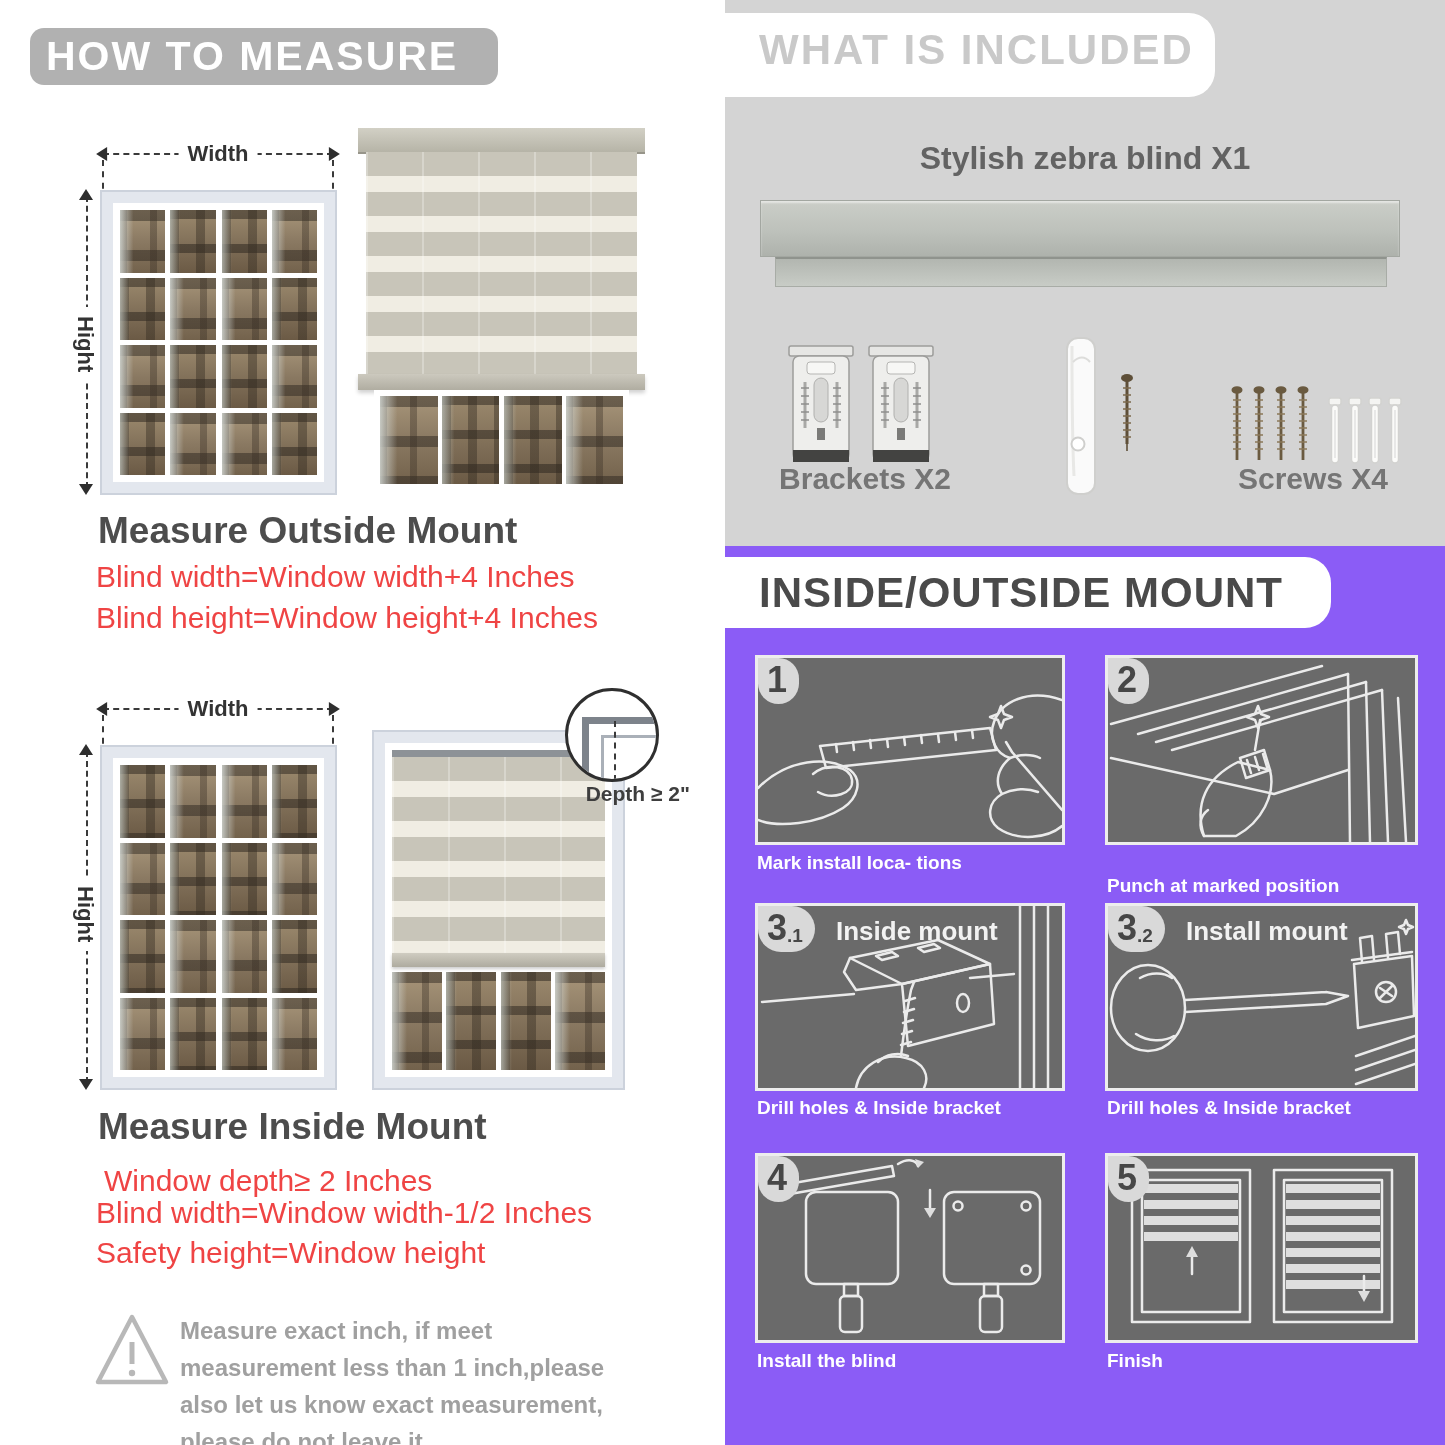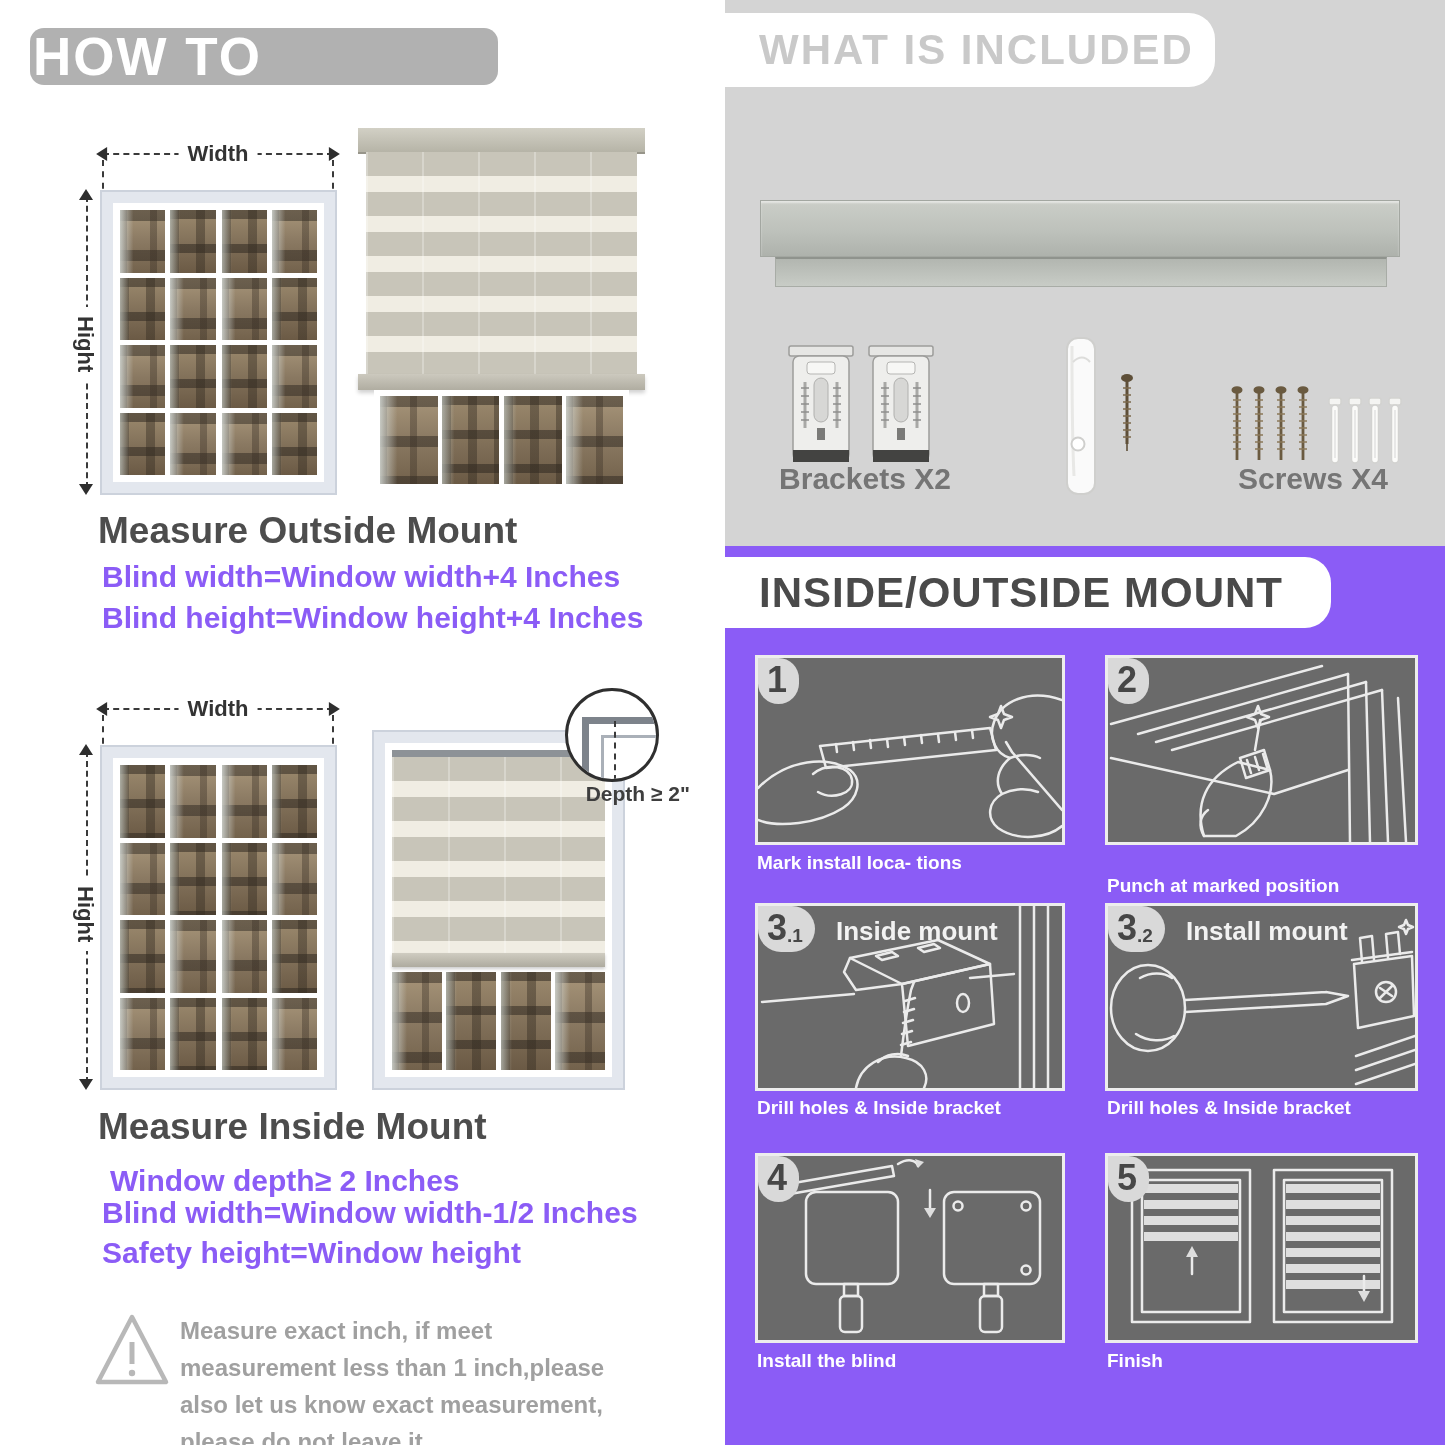--- a/index.html
+++ b/index.html
@@ -3,24 +3,24 @@
 <meta charset="utf-8">
 <style>
   html,body{margin:0;padding:0;background:#fff;}
   .canvas{position:relative;width:1445px;height:1445px;background:#fff;overflow:hidden;
           font-family:"Liberation Sans",sans-serif;}
   .abs{position:absolute;}
 
   
   .left-panel{position:absolute;left:0;top:0;width:700px;height:1445px;background:#fff;}
   .htm-header{position:absolute;left:30px;top:28px;width:468px;height:57px;background:#b1b1b1;
-              border-radius:14px;color:#fff;font-weight:bold;font-size:53px;line-height:57px;
-              padding-left:3px;letter-spacing:2px;box-sizing:border-box;}
+              border-radius:14px;color:#fff;font-weight:bold;font-size:41px;line-height:57px;
+              padding-left:16px;letter-spacing:2px;box-sizing:border-box;}
   .m-heading{position:absolute;left:98px;color:#4d4d4d;font-size:37px;font-weight:bold;}
-  .m-line{position:absolute;left:102px;color:#8b5cf6;font-size:30px;font-weight:bold;}
+  .m-line{position:absolute;left:96px;color:#ef4444;font-size:30px;font-weight:normal;}
 
   
   .win{position:absolute;background:#e3e7ee;box-shadow:inset 0 0 0 2px #ccd2dc;padding:13px;box-sizing:border-box;}
   .win-inner{background:#fff;width:100%;height:100%;display:flex;gap:6px;padding:7px;box-sizing:border-box;}
   .sash{flex:1;display:grid;grid-template-columns:1fr 1fr;grid-template-rows:repeat(4,1fr);gap:5px;background:#fff;}
   .pane{background-color:#85755e;
     background-image:
       linear-gradient(90deg, rgba(213,218,214,.85) 0%, rgba(213,218,214,0) 30%),
       repeating-linear-gradient(90deg, rgba(56,46,36,.38) 0 7px, rgba(0,0,0,0) 7px 30px),
       repeating-linear-gradient(180deg, rgba(42,36,30,.48) 0 11px, rgba(0,0,0,0) 11px 40px),
@@ -81,21 +81,21 @@
   .magnifier .corn2{position:absolute;left:33px;top:44px;right:-5px;bottom:-5px;
       border-left:3px solid #aab0b8;border-top:3px solid #aab0b8;}
   .magnifier .dash{position:absolute;left:46px;top:30px;height:60px;border-left:2px dashed #3a3a3a;}
   .depth-lbl{position:absolute;color:#3e3e3e;font-size:21px;font-weight:bold;}
 
   .warning-text{position:absolute;left:180px;top:1312px;width:460px;color:#a0a0a0;
       font-size:24px;line-height:37px;font-weight:bold;}
 
   
   .right-top{position:absolute;left:725px;top:0;width:720px;height:546px;background:#d4d4d4;}
-  .wii-header{position:absolute;left:0;top:13px;width:490px;height:74px;background:#fff;
+  .wii-header{position:absolute;left:0;top:13px;width:490px;height:84px;background:#fff;
       border-radius:0 26px 26px 0;color:#c9c9c9;font-weight:bold;font-size:42px;line-height:74px;
       padding-left:34px;letter-spacing:2px;box-sizing:border-box;}
   .product-label{position:absolute;left:0;top:140px;width:100%;text-align:center;color:#636363;
       font-size:32px;font-weight:bold;}
   .cassette-main{position:absolute;left:35px;top:200px;width:640px;height:57px;
       background:linear-gradient(180deg,#cbcec8 0%,#bdc1bb 55%,#aeb2ac 100%);
       border:1px solid #a3a7a1;box-sizing:border-box;
       box-shadow:inset 0 2px 2px rgba(255,255,255,.5);}
   .cassette-lip{position:absolute;left:50px;top:257px;width:612px;height:30px;
       background:linear-gradient(180deg,#b2b6b0,#c8ccc6);border:1px solid #a8aca6;
@@ -253,20 +253,21 @@
       <line x1="40" y1="34" x2="40" y2="56" stroke="#b8b8b8" stroke-width="5"></line>
       <circle cx="40" cy="65" r="3.2" fill="#b8b8b8"></circle>
     </svg>
     <p class="warning-text" style="margin:0;">Measure exact inch, if meet measurement less than 1 inch,please also let us know exact measurement, please do not leave it</p>
   </section>
 
   <section class="right-top">
     <div class="wii-header">
       <span>WHAT IS INCLUDED</span>
     </div>
+    <div class="product-label">Stylish zebra blind X1</div>
 
     <div class="cassette-main"></div>
     <div class="cassette-lip"></div>
 
     <svg class="abs" style="left:62px;top:342px;" width="68" height="132" viewBox="0 0 68 132">
       <rect x="2" y="4" width="64" height="10" rx="2" fill="#e6e6e4" stroke="#9d9d9b" stroke-width="1.5"></rect>
       <rect x="6" y="14" width="56" height="104" rx="6" fill="#eeeeec" stroke="#9d9d9b" stroke-width="1.5"></rect>
       <rect x="20" y="20" width="28" height="12" rx="3" fill="#f7f7f5" stroke="#b5b5b3"></rect>
       <rect x="27" y="36" width="14" height="44" rx="7" fill="#d7d7d5" stroke="#b0b0ae"></rect>
       <line x1="18" y1="40" x2="18" y2="86" stroke="#a8a8a6" stroke-width="3"></line>

